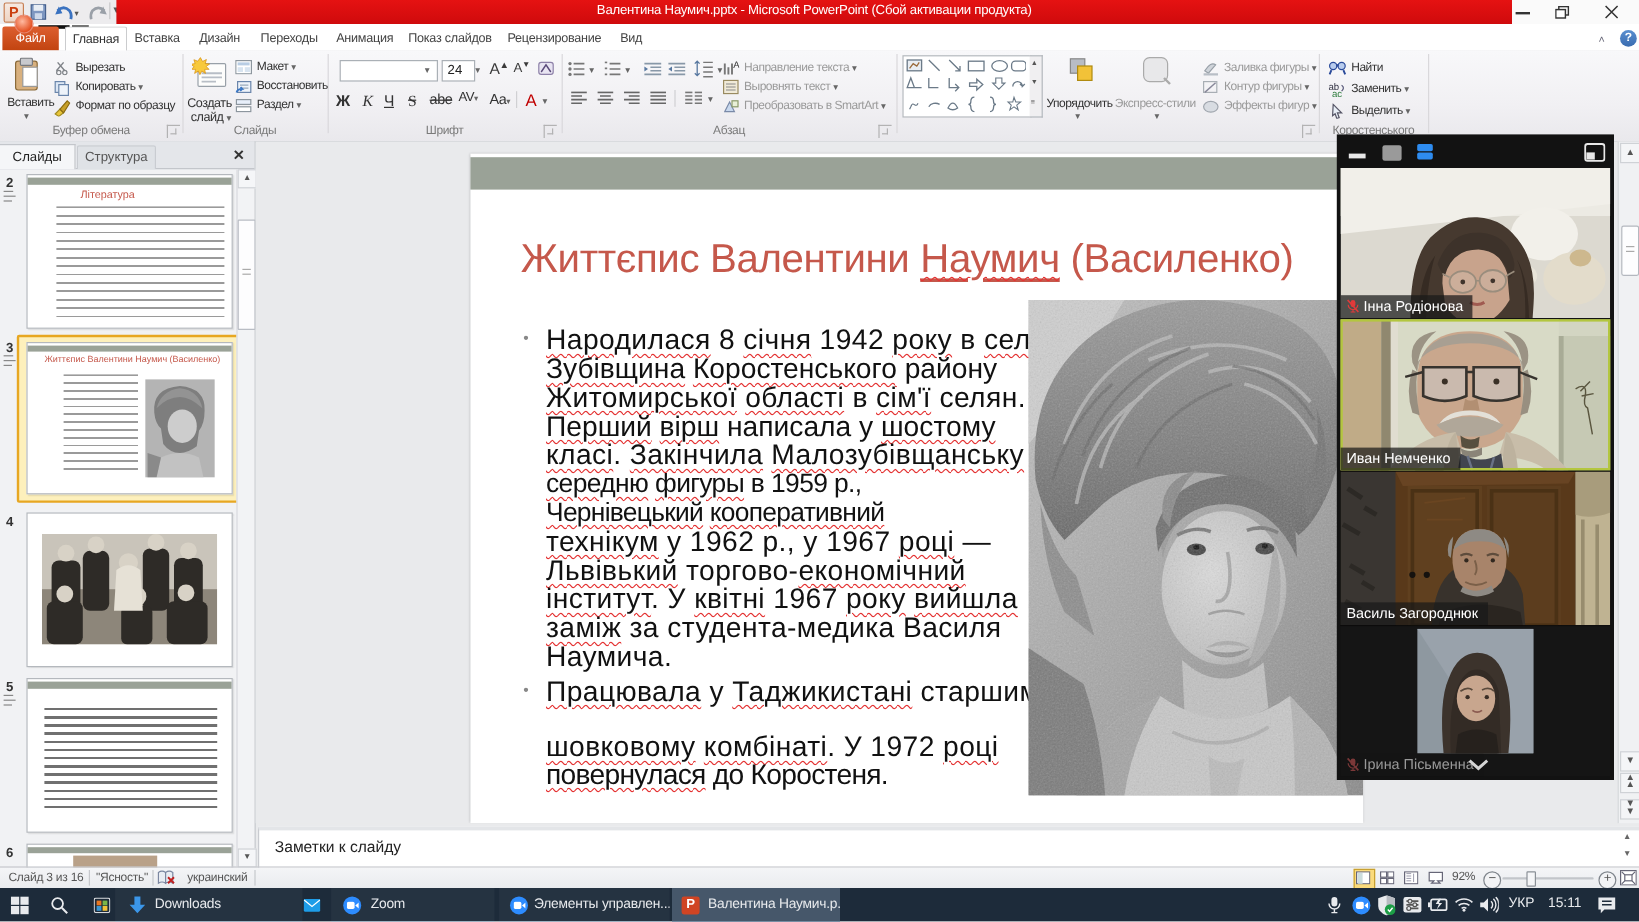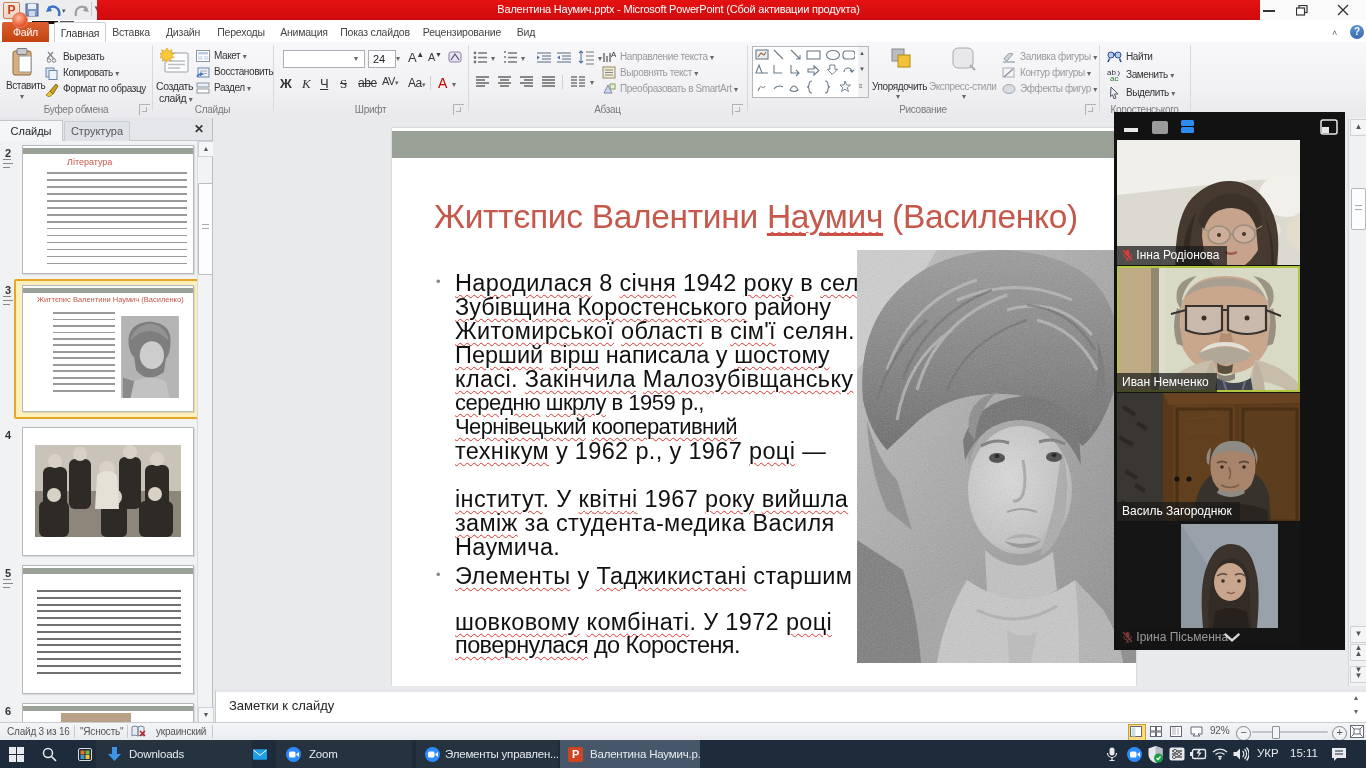--- a/index.html
+++ b/index.html
@@ -44,21 +44,21 @@
   
   #notes{left:215px;top:689px;width:1151px;height:33px;background:#fff;border-top:3px solid #e3e5e8;border-left:1px solid #c9cbd0;font-size:13px;color:#222;}
   #statusbar{left:0;top:722px;width:1366px;height:18px;background:linear-gradient(#f4f5f7,#e9ebee);border-top:1px solid #c9cbd0;font-size:10px;letter-spacing:-0.2px;color:#555;}
   #taskbar{left:0;top:740px;width:1366px;height:28px;background:#1d2b3a;}
   .tbtn{position:absolute;top:0;height:28px;color:#e8eaed;font-size:11.5px;letter-spacing:-0.2px;line-height:28px;border-bottom:2px solid #76b9ed;background:rgba(255,255,255,0.04);white-space:nowrap;overflow:hidden;}
   .tbtn.active{background:#46576a;}
   .ttxt{color:#e8eaed;font-size:11.5px;}
   .zoomctl{width:13px;height:13px;border:1px solid #7f858c;border-radius:50%;font-size:11px;line-height:11px;text-align:center;color:#555;background:#f2f3f5;}
   
   #zoompanel{left:1114px;top:112px;width:231px;height:538px;background:#121212;}
-  .ztile{position:absolute;left:3px;width:183px;background:#000;overflow:hidden;}
+  .ztile{position:absolute;left:3px;width:225px;background:#000;overflow:hidden;}
   .zname{position:absolute;left:0;bottom:0;height:19px;background:rgba(25,25,25,.72);color:#fff;font-size:12px;line-height:19px;padding:0 8px 0 5px;white-space:nowrap;}
   .sbtn{position:absolute;left:1px;width:15px;height:15px;background:#f4f5f7;border:1px solid #cfd2d6;font-size:8px;color:#555;text-align:center;line-height:14px;}
 </style>
 </head>
 <body>
 <div id="qat" class="abs">
   <div class="abs" style="left:3px;top:2px;width:15px;height:15px;background:linear-gradient(#f6e9e2,#eed3c2);border:1px solid #c87f53;border-radius:2px;color:#ca3f10;font-weight:bold;font-size:12px;text-align:center;line-height:15px;">P</div>
   <svg class="abs" style="left:25px;top:3px" width="14" height="14" viewBox="0 0 14 14">
       <rect x="1" y="1" width="12" height="12" fill="#7d96c0" stroke="#46618e"></rect>
       <rect x="3" y="1" width="8" height="5" fill="#e8edf4"></rect>
@@ -107,21 +107,20 @@
   <div class="gsep" style="left:273px"></div>
   <div class="gsep" style="left:468px"></div>
   <div class="gsep" style="left:747px"></div>
   <div class="gsep" style="left:1099px"></div>
   <div class="gsep" style="left:1190px"></div>
 
   <div class="glabel" style="left:0;width:152px;">Буфер обмена</div>
   <div class="glabel" style="left:152px;width:121px;">Слайды</div>
   <div class="glabel" style="left:273px;width:195px;">Шрифт</div>
   <div class="glabel" style="left:468px;width:279px;">Абзац</div>
-  <div class="glabel" style="left:747px;width:352px;">Рисование</div>
   <div class="glabel" style="left:1099px;width:91px;">Коростенського</div>
   <div class="dlg" style="left:139px"></div>
   <div class="dlg" style="left:453px"></div>
   <div class="dlg" style="left:732px"></div>
   <div class="dlg" style="left:1085px"></div>
 
   <svg class="abs" style="left:10px;top:6px" width="26" height="30" viewBox="0 0 26 30">
       <rect x="3" y="3" width="18" height="24" rx="2" fill="#d8b07e" stroke="#8a6a3a"></rect>
       <rect x="7" y="0.5" width="10" height="6" rx="1" fill="#c8c9cd" stroke="#77797e"></rect>
       <rect x="9" y="8" width="12" height="16" fill="#fff" stroke="#9a9a9a"></rect>
@@ -415,28 +414,29 @@
 <div id="canvas" class="abs">
     <div id="slide">
   <div class="abs" style="left:0;top:3px;width:744px;height:27px;background:#9aa297;"></div>
   <div id="stitle">Життєпис Валентини <span style="text-decoration:underline;text-decoration-color:#c5584b;text-underline-offset:5px;"><span class="sq">Наумич</span></span> (Василенко)</div>
   <div class="bullet" style="top:146px;">•</div>
   <div class="bline" style="top:144px;"><span class="sq">Народилася</span> 8 <span class="sq">січня</span> 1942 <span class="sq">року</span> в <span class="sq">селі</span></div>
   <div class="bline" style="top:168px;letter-spacing:0;"><span class="sq">Зубівщина</span> <span class="sq">Коростенського</span> району</div>
   <div class="bline" style="top:192px;"><span class="sq">Житомирської</span> <span class="sq">області</span> в <span class="sq">сім'ї</span> селян.</div>
   <div class="bline" style="top:216px;letter-spacing:0;"><span class="sq">Перший</span> <span class="sq">вірш</span> написала у <span class="sq">шостому</span></div>
   <div class="bline" style="top:240px;"><span class="sq">класі</span>. <span class="sq">Закінчила</span> <span class="sq">Малозубівщанську</span></div>
-  <div class="bline" style="top:264px;font-size:22px;letter-spacing:-0.5px;"><span class="sq">середню</span> <span class="sq">шкрлу</span> в 1959 р.,</div>
+  <div class="bline" style="top:264px;font-size:22px;letter-spacing:-0.5px;"><span class="sq">середню</span> <span class="sq">фигуры</span> в 1959 р.,</div>
   <div class="bline" style="top:288px;font-size:22px;letter-spacing:-0.6px;"><span class="sq">Чернівецький</span> <span class="sq">кооперативний</span></div>
   <div class="bline" style="top:312px;"><span class="sq">технікум</span> у 1962 р., у 1967 <span class="sq">році</span> —</div>
+  <div class="bline" style="top:336px;"><span class="sq">Львівький</span> торгово-<span class="sq">економічний</span></div>
   <div class="bline" style="top:360px;"><span class="sq">інститут</span>. У <span class="sq">квітні</span> 1967 <span class="sq">року</span> <span class="sq">вийшла</span></div>
   <div class="bline" style="top:384px;"><span class="sq">заміж</span> за студента-медика Василя</div>
   <div class="bline" style="top:408px;">Наумича.</div>
   <div class="bullet" style="top:439px;">•</div>
-  <div class="bline" style="top:437px;"><span class="sq">Элементы</span> у <span class="sq">Таджикистані</span> старшим</div>
+  <div class="bline" style="top:437px;"><span class="sq">Працювала</span> у <span class="sq">Таджикистані</span> старшим</div>
   <div class="bline" style="top:483px;"><span class="sq">шовковому</span>  <span class="sq">комбінаті</span>. У 1972 <span class="sq">році</span></div>
   <div class="bline" style="top:506px;letter-spacing:-0.6px;"><span class="sq">повернулася</span> до Коростеня.</div>
   <svg class="abs" style="left:465px;top:122px" width="279" height="413" viewBox="0 0 279 413">
     <defs>
       <linearGradient id="pbg" x1="0" y1="0" x2="1" y2="1">
         <stop offset="0" stop-color="#c2c2c2"></stop>
             <stop offset=".5" stop-color="#a6a6a6"></stop>
             <stop offset="1" stop-color="#8a8a8a"></stop>
       </linearGradient>
       <radialGradient id="pface" cx=".40" cy=".40" r=".75">

